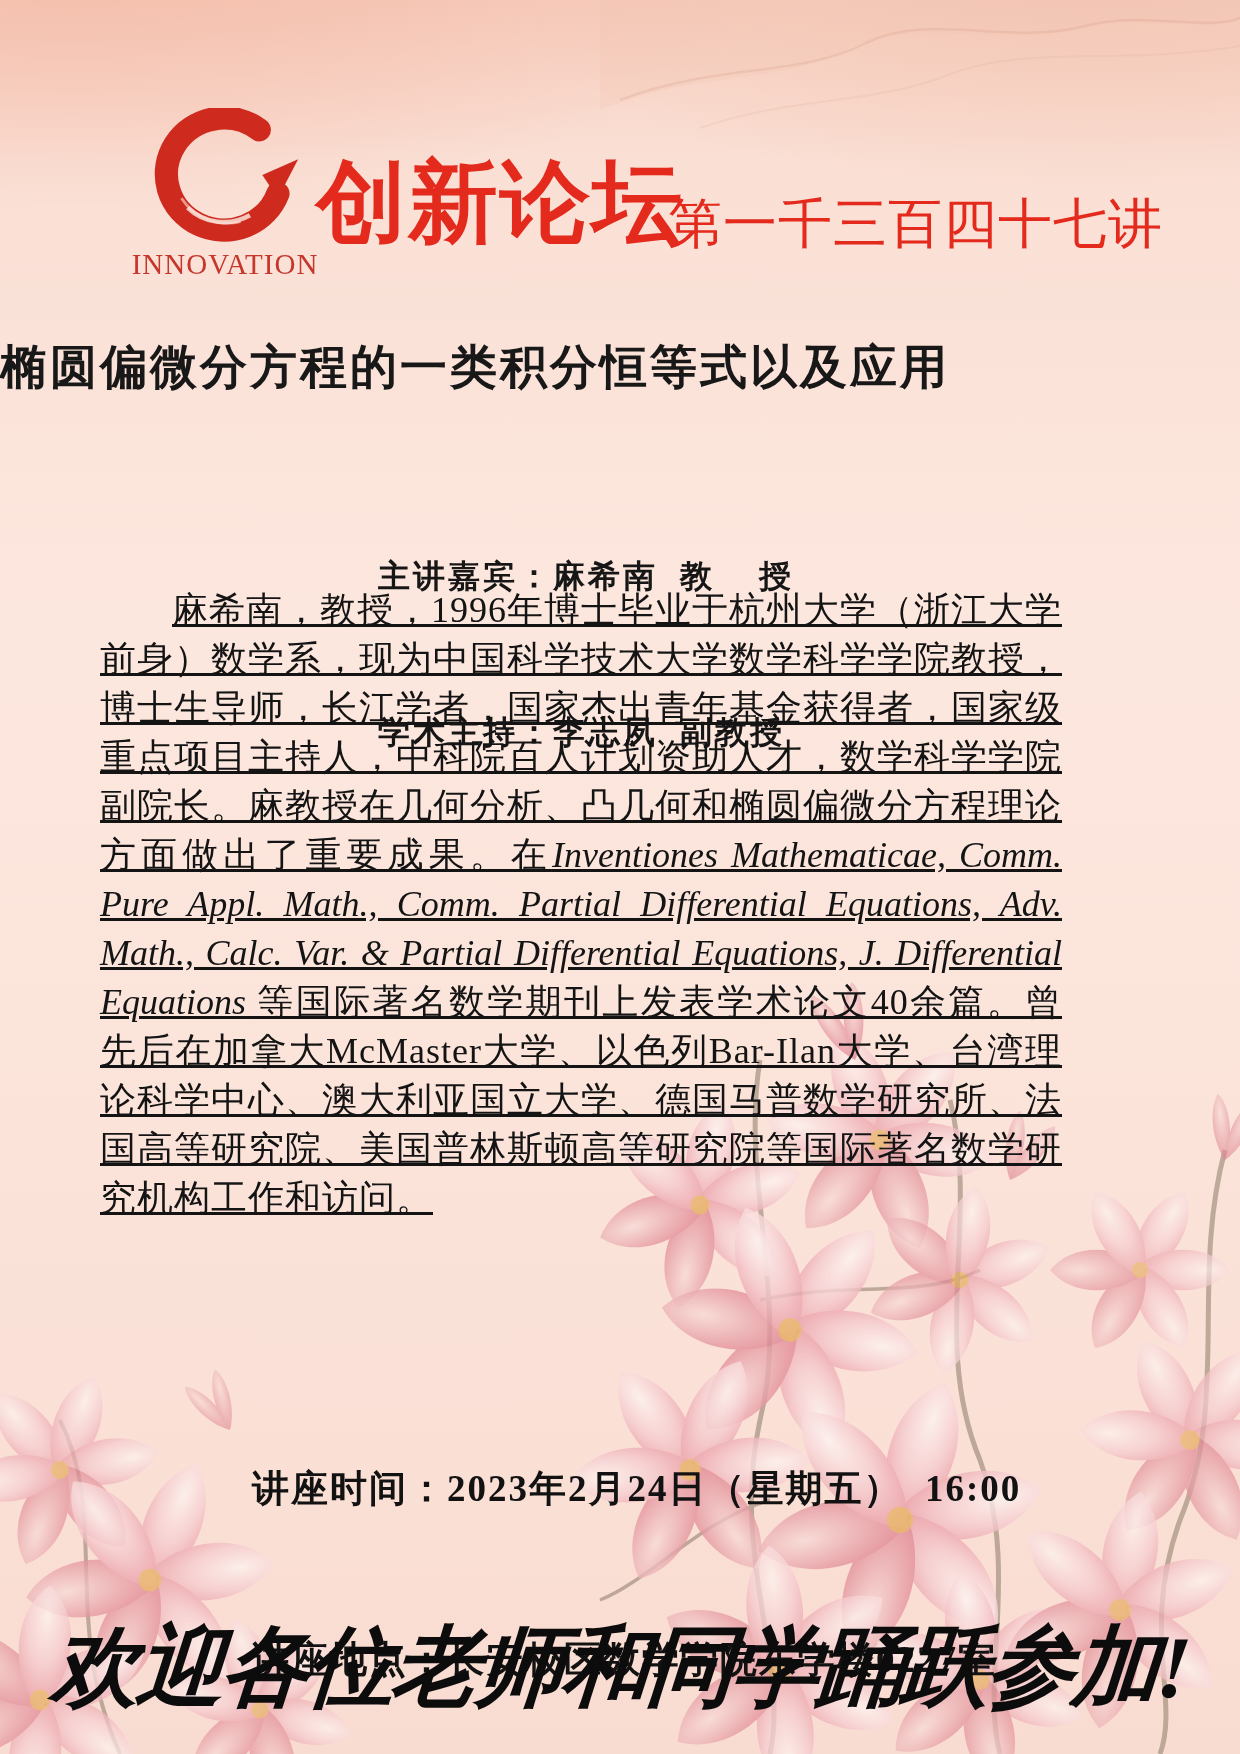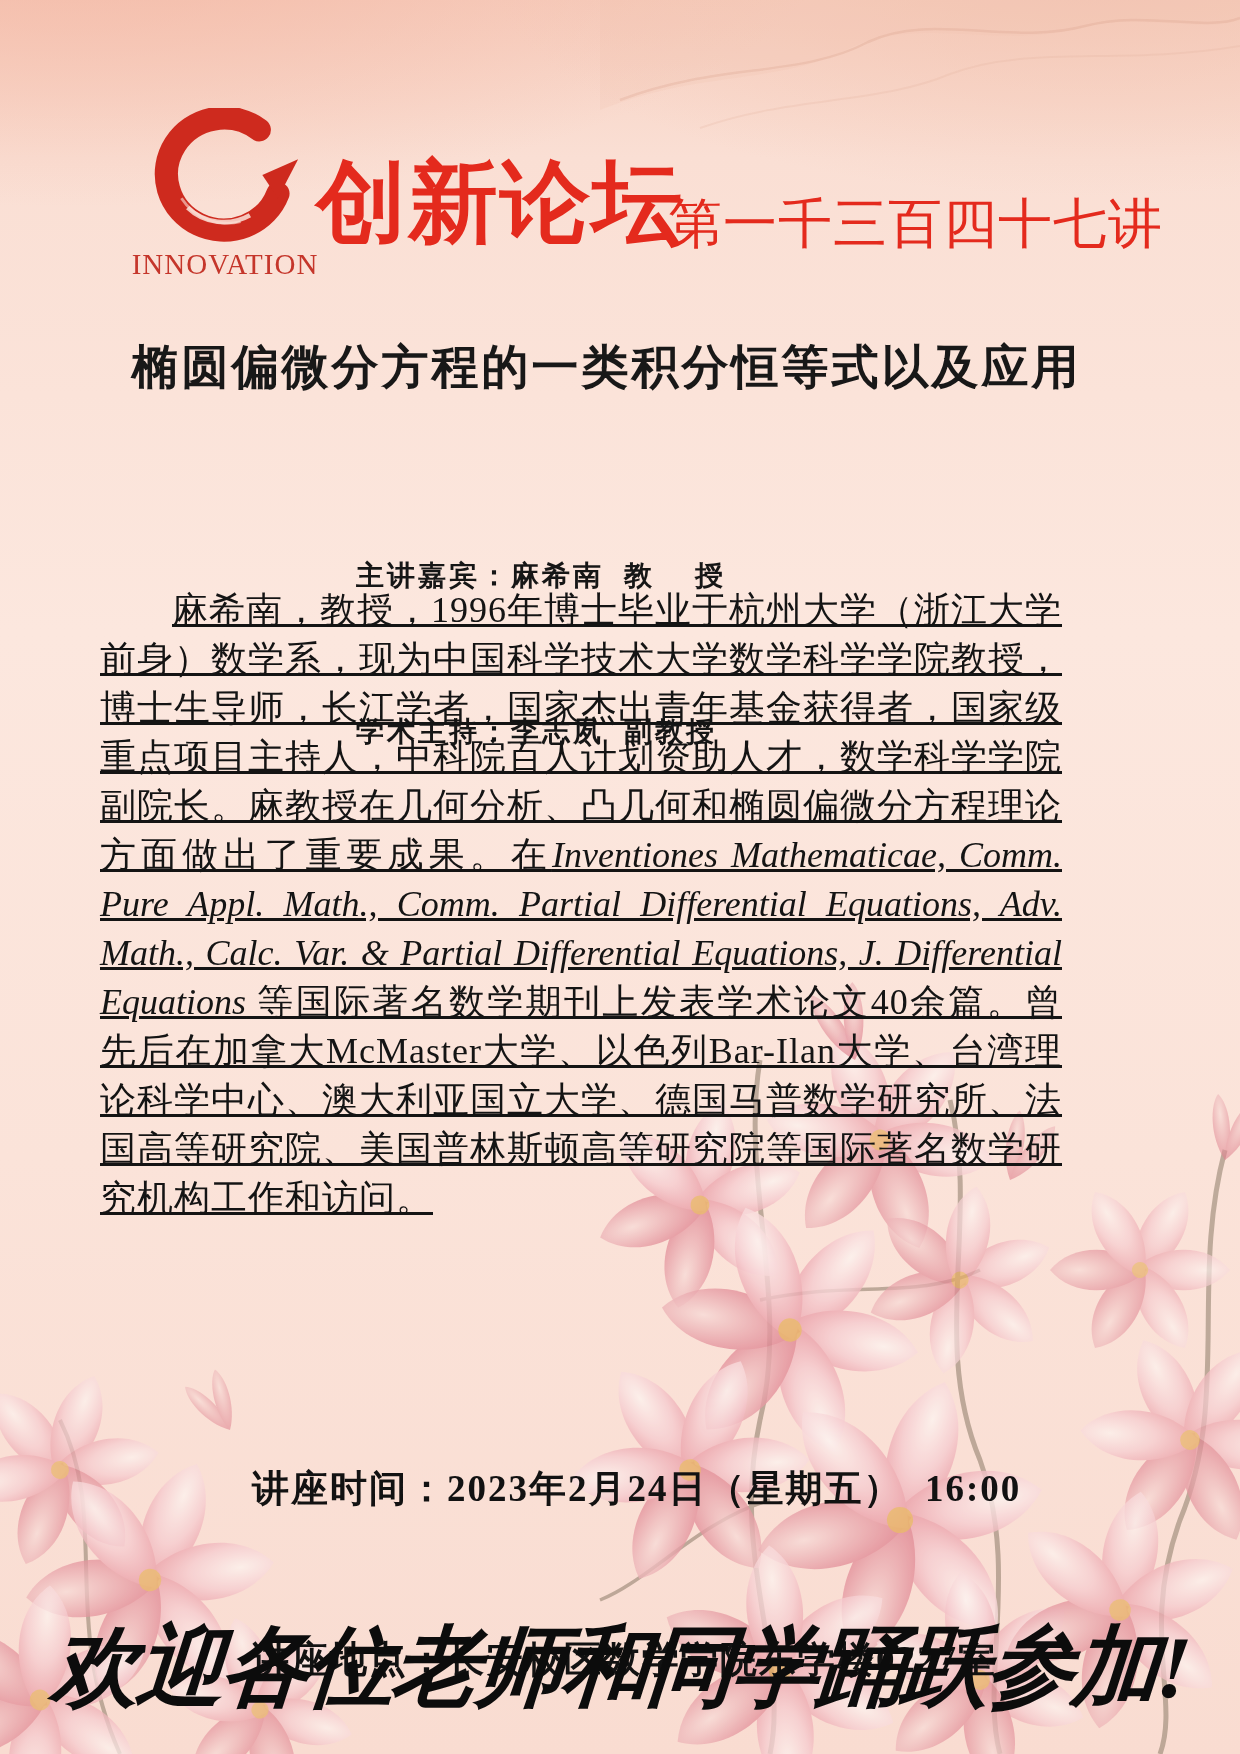--- a/index.html
+++ b/index.html
@@ -21,25 +21,25 @@
   .logo-box{position:absolute;left:120px;top:108px;width:210px;height:190px;text-align:center;}
   .logo-svg{display:block;margin:0 auto;width:160px;height:140px;}
   .logo-word{display:block;margin-top:0px;font-size:29px;letter-spacing:1px;color:#c5362b;
     font-family:"Liberation Serif","DejaVu Serif",serif;}
   .forum-title{position:absolute;left:316px;top:142px;font-size:90px;font-weight:bold;
     color:#e42a1d;font-family:"Liberation Sans","DejaVu Sans",sans-serif;letter-spacing:2px;}
   .lecture-no{position:absolute;left:668px;top:188px;font-size:54px;font-weight:400;
     color:#e42a1d;font-family:"Liberation Sans","DejaVu Sans",sans-serif;letter-spacing:1px;}
 
   
-  .lecture-title{position:absolute;left:0;top:336px;width:1213px;text-align:center;
+  .lecture-title{position:absolute;left:0;top:336px;width:1213px;text-align:left;
     font-size:47px;font-weight:bold;color:#181818;letter-spacing:3px;}
 
   
-  .people{position:absolute;left:356px;top:446px;font-size:28px;font-weight:bold;color:#161616;
+  .people{position:absolute;left:378px;top:446px;font-size:32px;font-weight:bold;color:#161616;
     line-height:52px;letter-spacing:3px;white-space:pre;}
   .people div{margin:0;}
 
   
   .bio{position:absolute;left:100px;top:586px;width:962px;font-size:36px;line-height:49px;
     color:#141414;text-align:justify;text-indent:2em;letter-spacing:1px;text-decoration:underline;}
   .bio .it{font-style:italic;letter-spacing:0;}
 
   
   .details{position:absolute;left:252px;top:1346px;font-size:37px;font-weight:bold;

